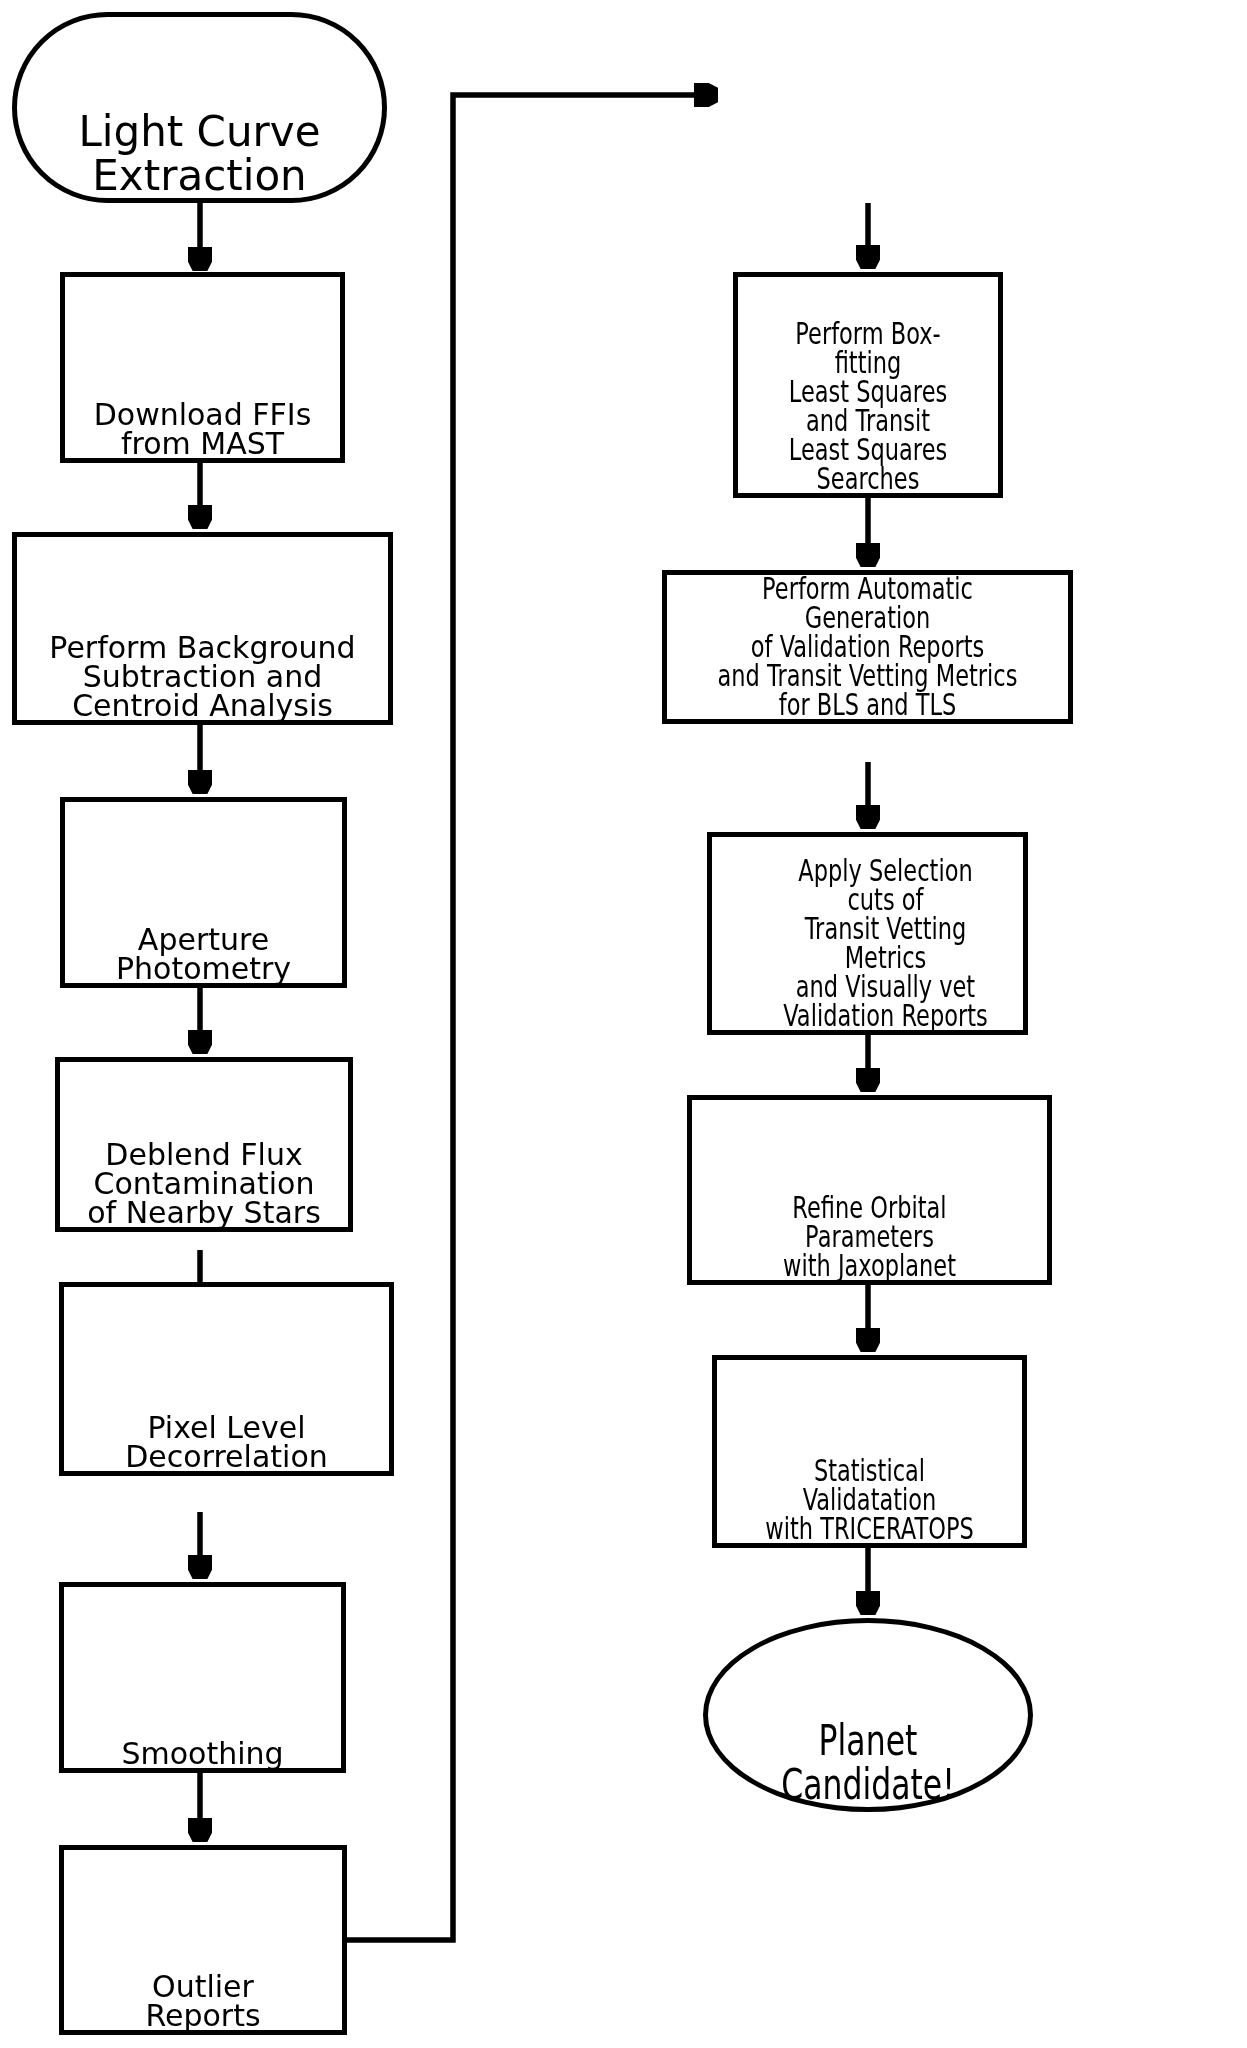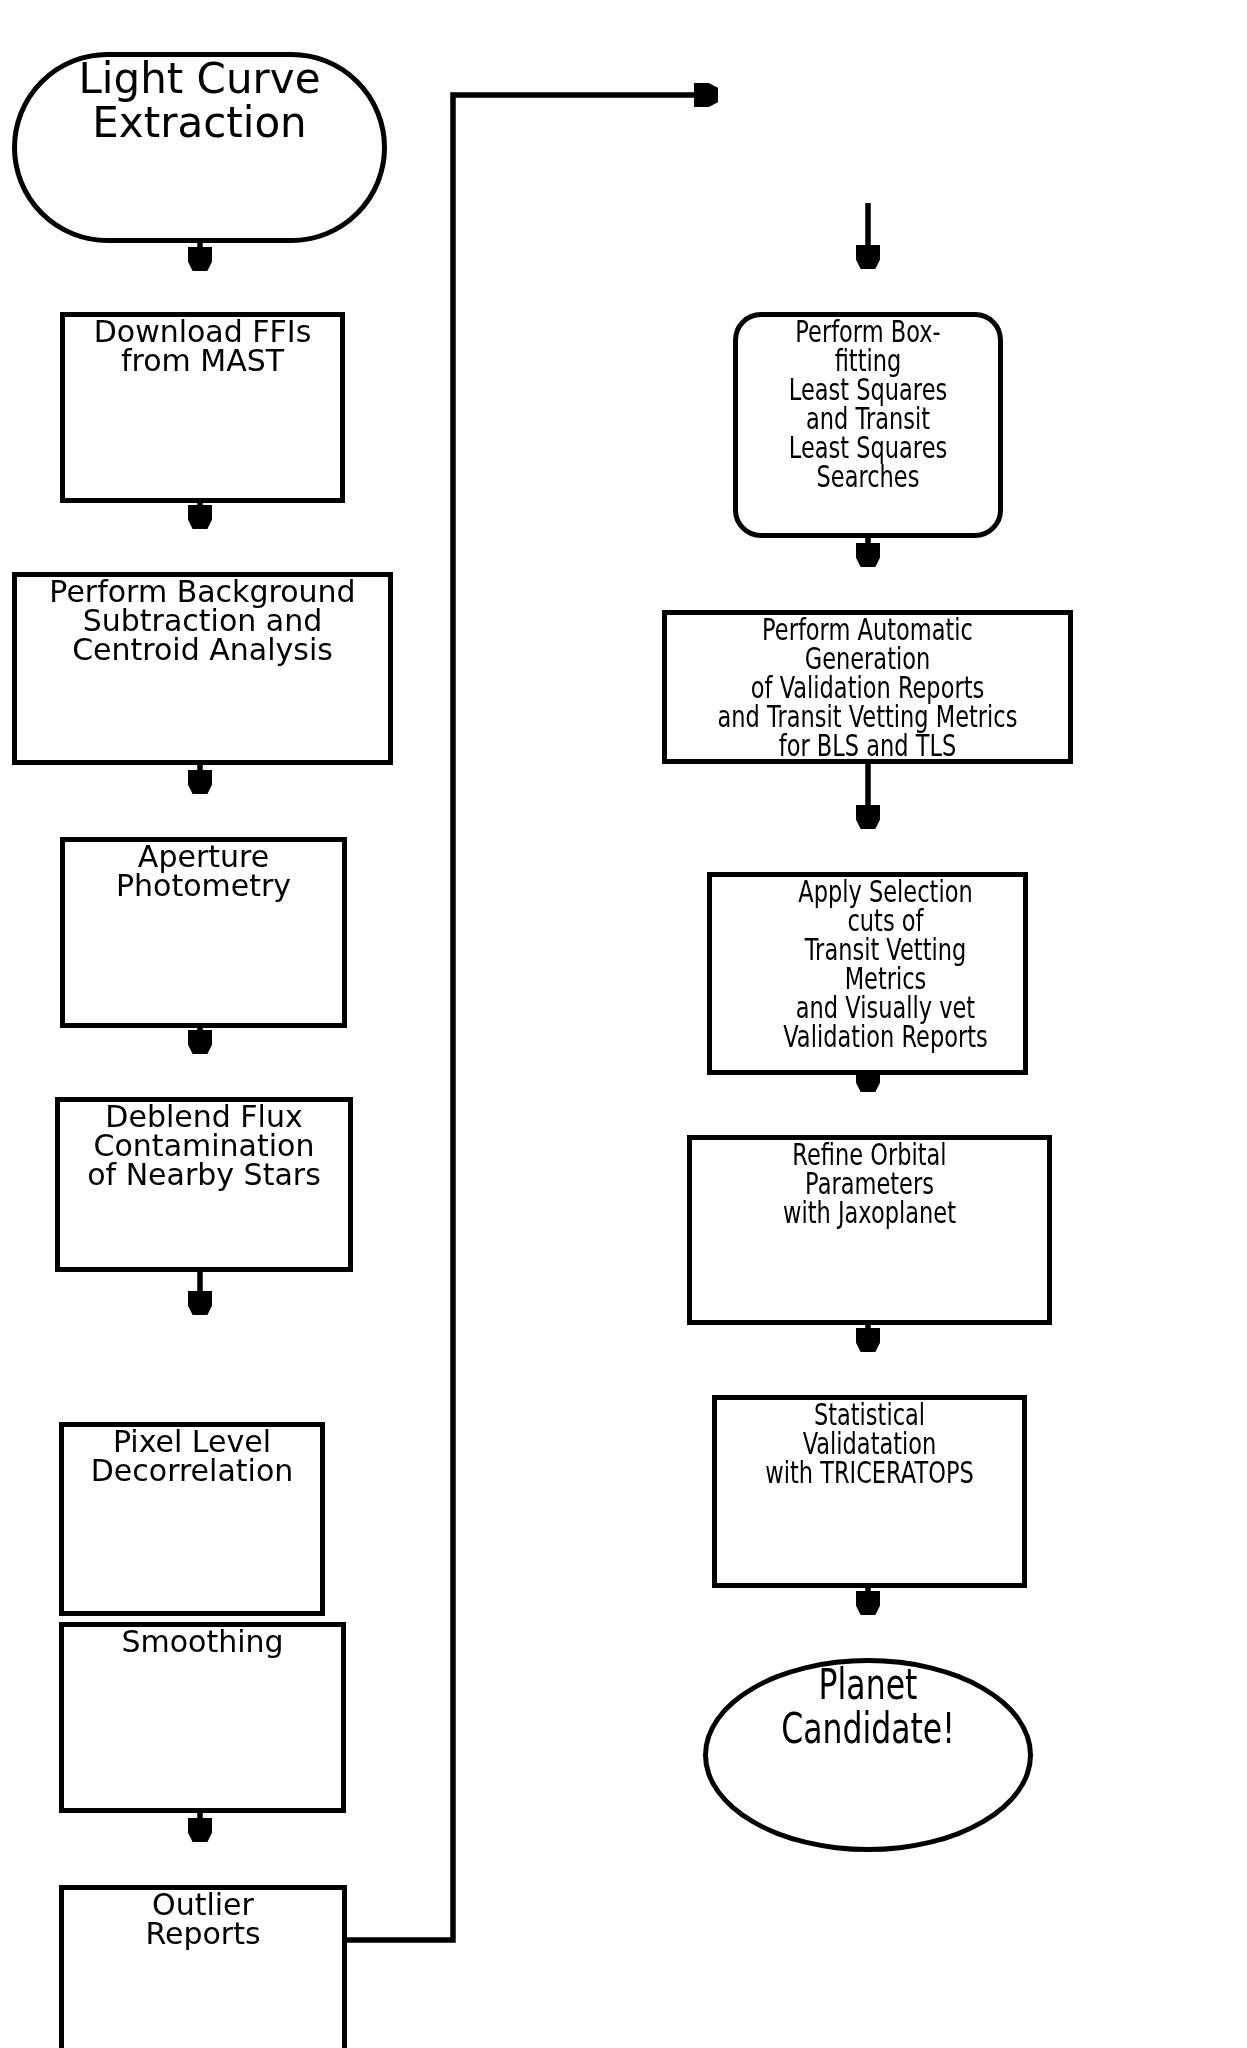--- a/index.html
+++ b/index.html
@@ -15,24 +15,23 @@
     font-family: "DejaVu Sans", "Liberation Sans", sans-serif;
     color: #000000;
     overflow: hidden;
   }
   .node {
     position: absolute;
     box-sizing: border-box;
     border: 5px solid #000000;
     background: #ffffff;
     display: flex;
-    align-items: flex-start;
+    align-items: flex-end;
     justify-content: center;
     text-align: center;
-    margin-top: 40px;
   }
   .rect { border-radius: 0; }
   .stadium { border-radius: 96px; }
   .ellipse { border-radius: 50%; }
   .label {
     width: 100%;
     white-space: pre-line;
     font-size: 30px;
     line-height: 29px;
   }
@@ -108,36 +107,36 @@
     <div class="label">Aperture
 Photometry</div>
   </div>
 
   <div class="node rect" style="left:55px; top:1057px; width:298px; height:175px;">
     <div class="label">Deblend Flux
 Contamination
 of Nearby Stars</div>
   </div>
 
-  <div class="node rect" style="left:59px; top:1382px; width:266px; height:194px;">
+  <div class="node rect" style="left:59px; top:1282px; width:335px; height:194px;">
     <div class="label">Pixel Level
 Decorrelation</div>
   </div>
 
   <div class="node rect" style="left:59px; top:1582px; width:287px; height:191px;">
     <div class="label">Smoothing</div>
   </div>
 
   <div class="node rect" style="left:59px; top:1845px; width:288px; height:190px;">
     <div class="label">Outlier
 Reports</div>
   </div>
 
 
-  <div class="node rect condensed" style="left:733px; top:272px; width:270px; height:226px;border-radius:28px;">
+  <div class="node rect condensed" style="left:733px; top:272px; width:270px; height:226px;">
     <div class="label">Perform Box-fitting
 Least Squares
 and Transit
 Least Squares
 Searches</div>
   </div>
 
   <div class="node rect condensed" style="left:662px; top:570px; width:411px; height:154px;">
     <div class="label">Perform Automatic Generation
 of Validation Reports

